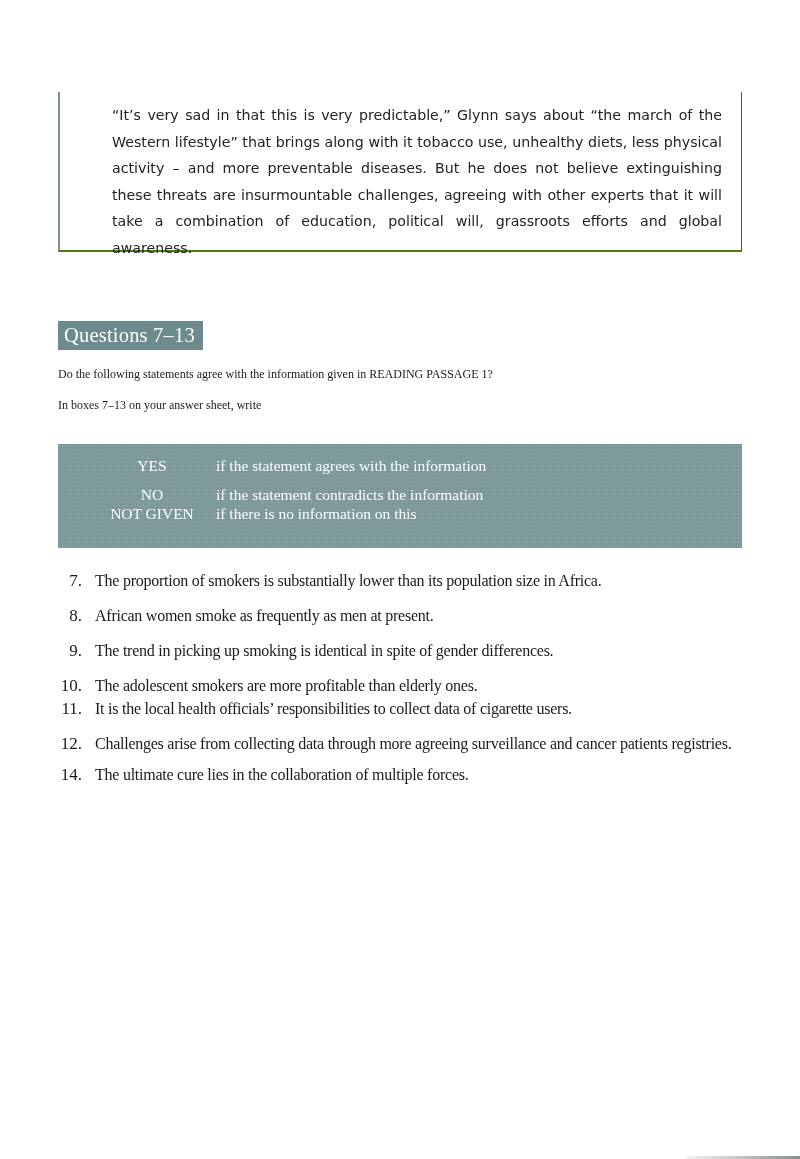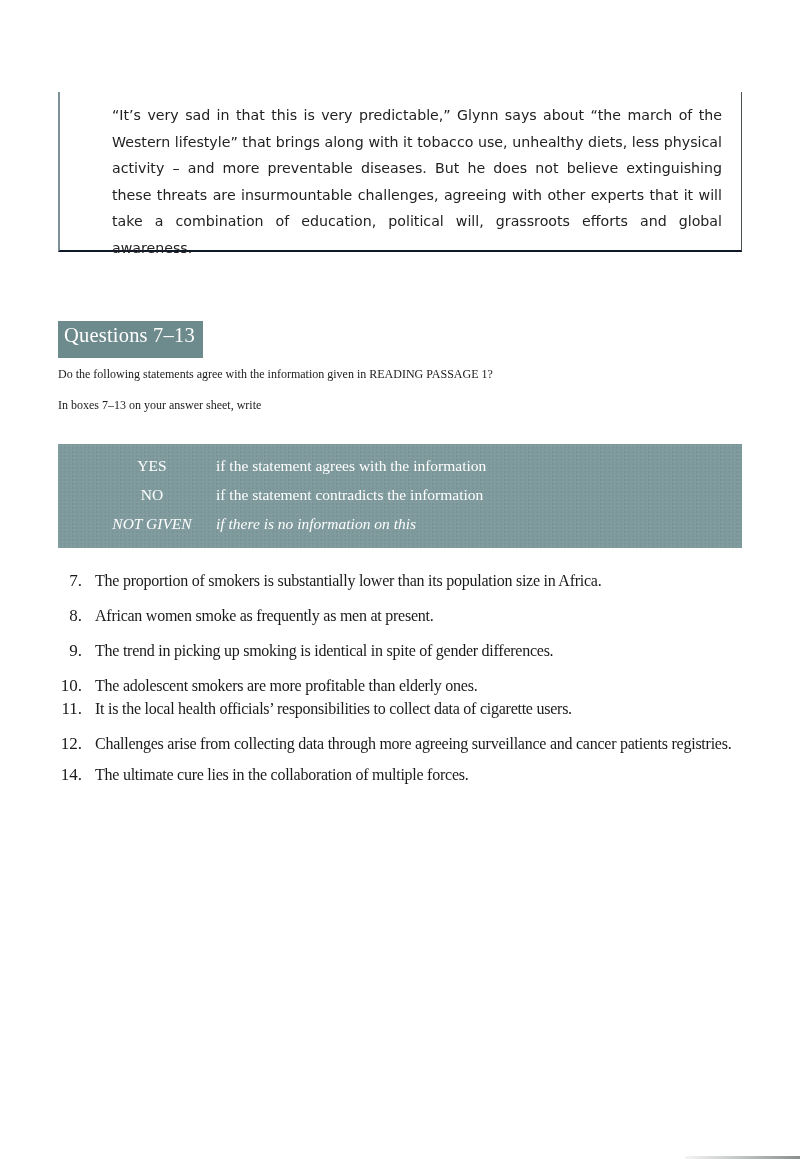--- a/index.html
+++ b/index.html
@@ -18,42 +18,42 @@
 
     
     .passage-box {
       position: absolute;
       left: 58px;
       top: 92px;
       width: 684px;
       height: 160px;
       border-left: 2px solid #7b9396;
       border-right: 1.5px solid #4a5254;
-      border-bottom: 2px solid #0f172a;
+      border-bottom: 2px solid #4d7c0f;
       box-sizing: border-box;
     }
     .passage-text {
       position: absolute;
       left: 52px;
       top: 10px;
       width: 610px;
       font-family: "DejaVu Sans", sans-serif;
       font-size: 14.2px;
       line-height: 26.5px;
       text-align: justify;
       color: #222;
       margin: 0;
     }
 
     .section-label {
       position: absolute;
       left: 58px;
       top: 321px;
       height: 29px;
-      padding: 0 8px 8px 6px;
+      padding: 0 8px 0 6px;
       background: #6d8a8c;
       color: #ffffff;
       font-size: 20.5px;
       line-height: 29px;
       letter-spacing: 0.2px;
     }
 
     .instruction {
       position: absolute;
       left: 58px;
@@ -86,21 +86,21 @@
       font-size: 15.5px;
       color: #ffffff;
       white-space: nowrap;
     }
     .legend-row .term {
       display: inline-block;
       width: 128px;
     }
     .legend-row.r1 { top: 13px; }
     .legend-row.r2 { top: 42px; }
-    .legend-row.r3 { top: 71px; font-style: italic; }
+    .legend-row.r3 { top: 61px; }
 
     .questions {
       position: absolute;
       left: 58px;
       top: 569px;
       width: 700px;
       margin: 0;
       padding: 0;
       list-style: none;
     }

